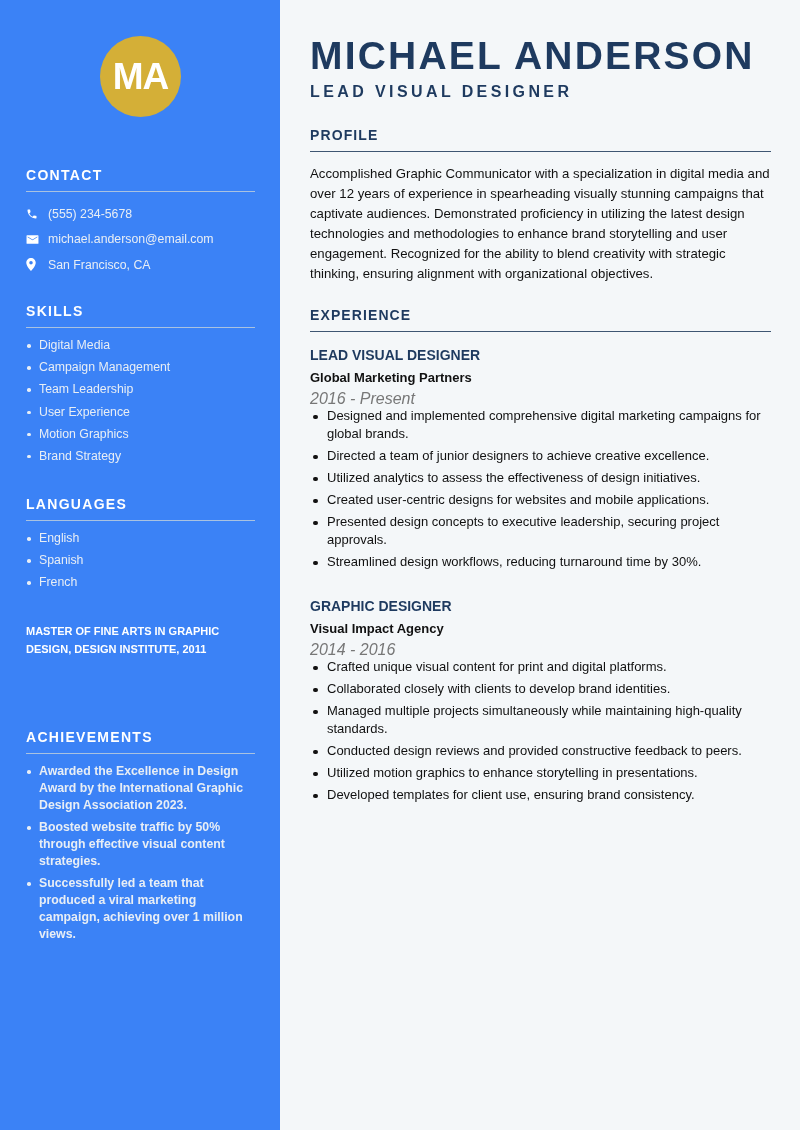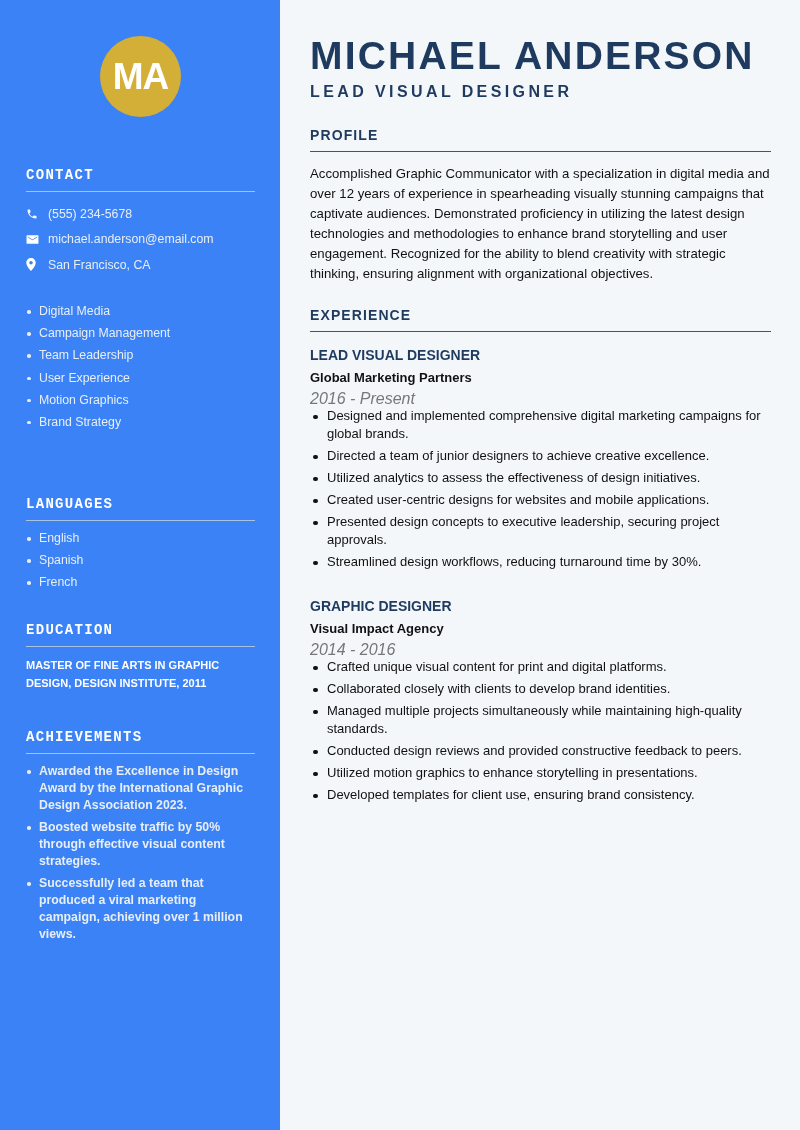--- a/index.html
+++ b/index.html
@@ -28,21 +28,20 @@
       display: flex; align-items: center; justify-content: center;
       letter-spacing: -1px;
     }
     .side-section { position: absolute; left: 26px; width: 229px; }
     .side-title {
       font-size: 14px; font-weight: bold; letter-spacing: 1.3px;
       color: #ffffff;
       padding-bottom: 8px;
       border-bottom: 1.5px solid #a9c2e0;
       margin-bottom: 9px;
-      font-family: Liberation Mono, monospace;
     }
     .contact-row {
       display: flex; align-items: center;
       font-size: 12.3px; color: #e8eef5;
       height: 25.5px;
     }
     .contact-row .ico {
       width: 22px; display: inline-flex; align-items: center;
     }
     .side-list { list-style: none; }
@@ -141,41 +140,41 @@
       <span class="ico">
         <svg width="10" height="13" viewBox="0 0 16 22">
             <path fill="#ffffff" d="M8 0C3.6 0 0 3.6 0 8c0 6 8 14 8 14s8-8 8-14c0-4.4-3.6-8-8-8zm0 11a3 3 0 110-6 3 3 0 010 6z"></path>
           </svg>
       </span>
       <span>San Francisco, CA</span>
     </div>
   </section>
 
   <section class="side-section" style="top:303px;">
+    <h3 class="side-title">SKILLS</h3>
     <ul class="side-list">
       <li>Digital Media</li>
       <li>Campaign Management</li>
       <li>Team Leadership</li>
       <li>User Experience</li>
       <li>Motion Graphics</li>
       <li>Brand Strategy</li>
     </ul>
   </section>
 
   <section class="side-section" style="top:496px;">
     <h3 class="side-title">LANGUAGES</h3>
     <ul class="side-list">
       <li>English</li>
       <li>Spanish</li>
       <li>French</li>
     </ul>
   </section>
 
   <section class="side-section" style="top:622px;">
-    <h3 class="side-title">EDUCATION</h3>
     <p class="edu-text">MASTER OF FINE ARTS IN GRAPHIC DESIGN, DESIGN INSTITUTE, 2011</p>
   </section>
 
   <section class="side-section" style="top:729px;">
     <h3 class="side-title">ACHIEVEMENTS</h3>
     <ul class="side-list ach-list">
       <li>Awarded the Excellence in Design Award by the International Graphic Design Association 2023.</li>
       <li>Boosted website traffic by 50% through effective visual content strategies.</li>
       <li>Successfully led a team that produced a viral marketing campaign, achieving over 1 million views.</li>
     </ul>

